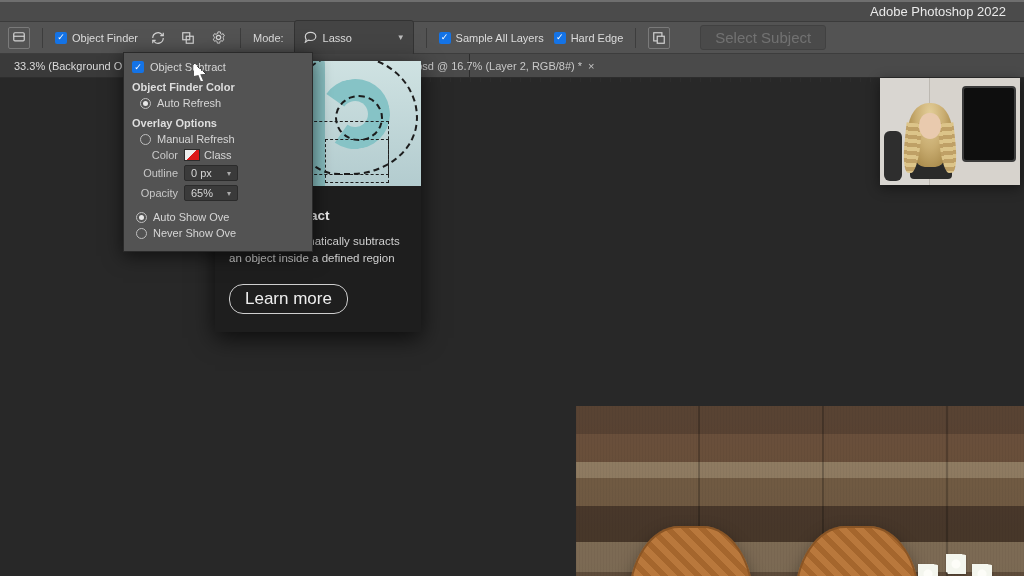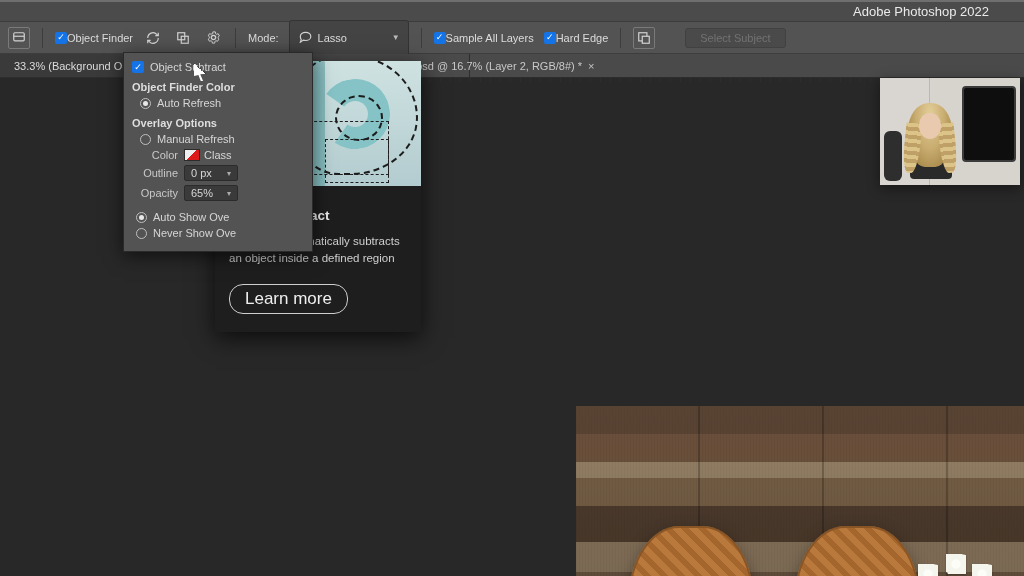--- a/index.html
+++ b/index.html
@@ -35,21 +35,21 @@
     border-top: 2px solid #6f6f6f;
     border-bottom: 1px solid #3b3b3b;
     display: flex;
     align-items: center;
     justify-content: flex-end;
     padding: 0 14px;
     font-size: 13px;
     color: #eaeaea;
     font-weight: 500;
   }
-  .title-bar span { margin-right: 21px; }
+  .title-bar span { margin-right: 4px; }
 
   
   .options-bar {
     height: 32px;
     background: var(--bg-options);
     display: flex;
     align-items: center;
     gap: 10px;
     padding: 0 8px;
     border-bottom: 1px solid #3d3d3d;
@@ -69,32 +69,32 @@
     width:12px; height:12px;
     background:#1473e6;
     border-radius:2px;
     display:inline-flex;
     align-items:center; justify-content:center;
     color:white;
     font-size:9px;
     line-height:1;
   }
   .chk::after { content:"✓"; }
-  .opt-group { display:flex; align-items:flex-start; }
+  .opt-group { display:flex; align-items:flex-start; gap:5px; }
   .mode-select {
     display:flex; align-items:center; gap:6px;
     background:#444; border:1px solid #333; border-radius:3px;
     padding:2px 8px; min-width:120px; height:36px;
     justify-content:space-between;
   }
   .mode-left { display:flex; align-items:center; gap:6px; }
   .mode-select .caret { font-size:8px; color:#bbb; }
   .pill-btn {
     background:#444; border:1px solid #333; border-radius:3px;
-    padding:3px 14px; color:#bdbdbd; font-size:11px;
+    padding:3px 14px; color:#bdbdbd; font-size:15px;
   }
   .pill-btn.disabled { opacity:.55; color:#8b8b8b; }
 
   
   .tab-strip {
     height: 24px;
     background: var(--bg-options2);
     display:flex; align-items:center;
     font-size:11px;
     color:#dcdcdc;

